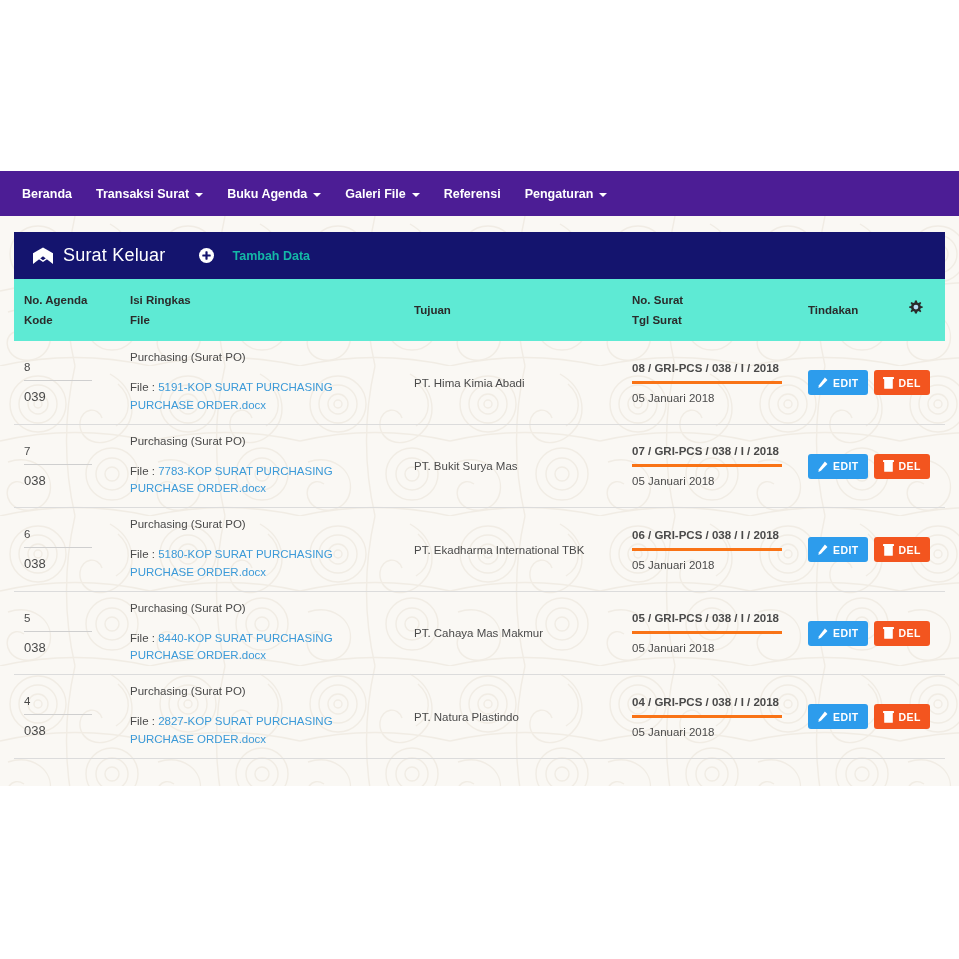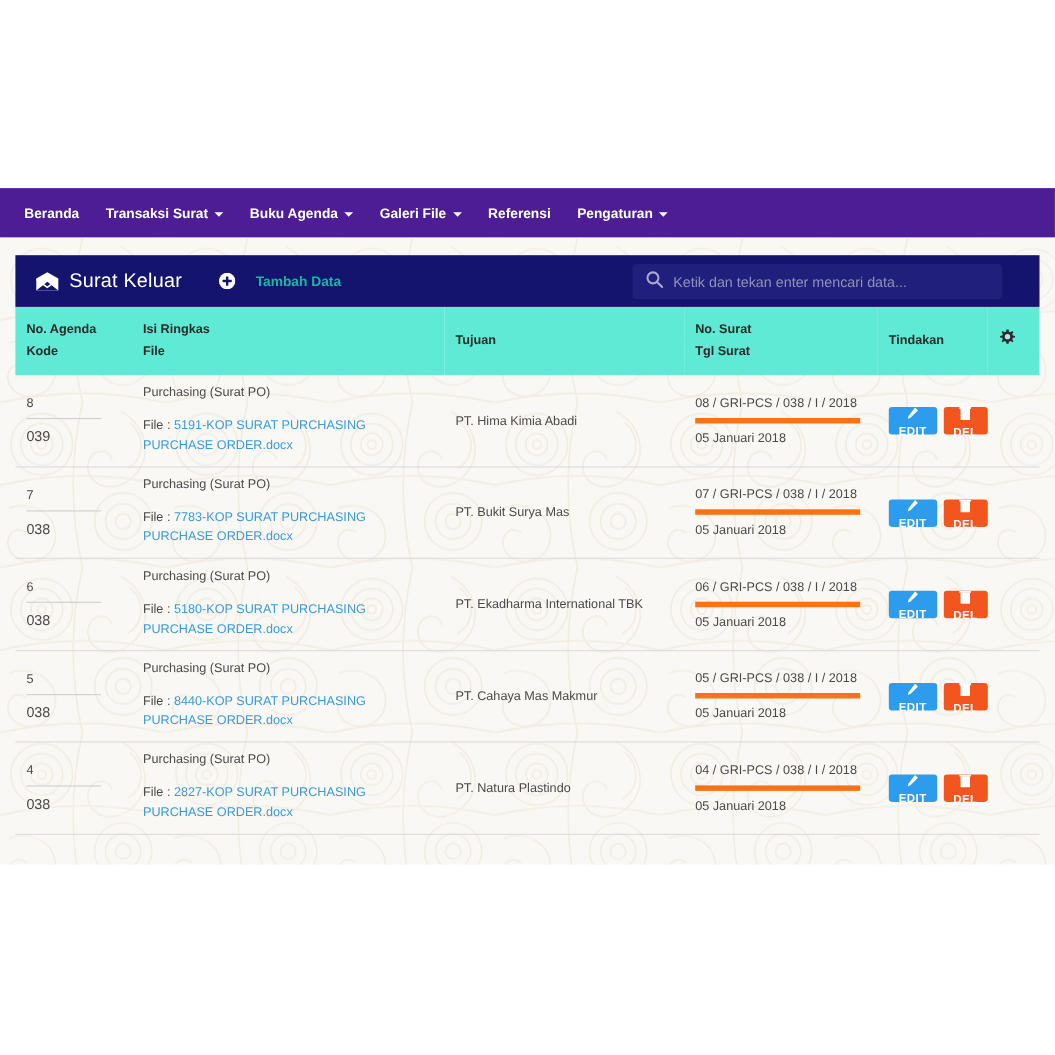--- a/index.html
+++ b/index.html
@@ -195,22 +195,23 @@
     text-decoration: none;
     cursor: pointer;
   }
 
   .tujuan-text { font-size: 11.5px; color: #4a4a4a; }
 
   .surat-no {
     font-size: 11.5px;
     color: #4a4a4a;
     padding-bottom: 7px;
-    border-bottom: 5px solid #f97316;
+    border-bottom: 3px solid #f97316;
     width: 150px;
+    font-weight: bold;
   }
   .surat-tgl {
     font-size: 11.5px;
     color: #4a4a4a;
     padding-top: 8px;
   }
 
   td.cell-tindakan { white-space: nowrap; }
   .btn {
     display: inline-flex;
@@ -220,21 +221,20 @@
     padding: 0 9px;
     border: none;
     border-radius: 3px;
     color: #ffffff;
     font-family: "Liberation Sans", sans-serif;
     font-size: 10.5px;
     font-weight: bold;
     letter-spacing: .4px;
     cursor: pointer;
     vertical-align: middle;
-    flex-direction: column;
   }
   .btn-edit { background: #2d9cec; }
   .btn-del  { background: #f3551f; margin-left: 6px; }
   .btn svg { display: block; }
 </style>
 </head>
 <body>
 
 <div class="page">
 
@@ -308,29 +308,20 @@
           <span>
             <svg class="plus-icon" width="15" height="15" viewBox="0 0 15 15">
               <circle cx="7.5" cy="7.5" r="7.5" fill="#ffffff"></circle>
               <rect x="3.3" y="6.4" width="8.4" height="2.2" rx="0.6" fill="#14146e"></rect>
               <rect x="6.4" y="3.3" width="2.2" height="8.4" rx="0.6" fill="#14146e"></rect>
             </svg>
           </span>
           <span>Tambah Data</span>
         </div>
 
-        <div class="search-box">
-          <span>
-            <svg width="16" height="16" viewBox="0 0 16 16">
-              <circle cx="6.6" cy="6.6" r="5" fill="none" stroke="#a8a9cd" stroke-width="1.9"></circle>
-              <line x1="10.3" y1="10.3" x2="15" y2="15" stroke="#a8a9cd" stroke-width="1.9" stroke-linecap="round"></line>
-            </svg>
-          </span>
-          <input class="search-input" type="text" placeholder="Ketik dan tekan enter mencari data..." style="">
-        </div>
       </div>
 
       <table class="grid">
         <thead>
           <tr>
             <th class="c-agenda">
               <span class="hdr2">No. Agenda</span>
               <span class="hdr2">Kode</span>
             </th>
             <th class="c-isi">

